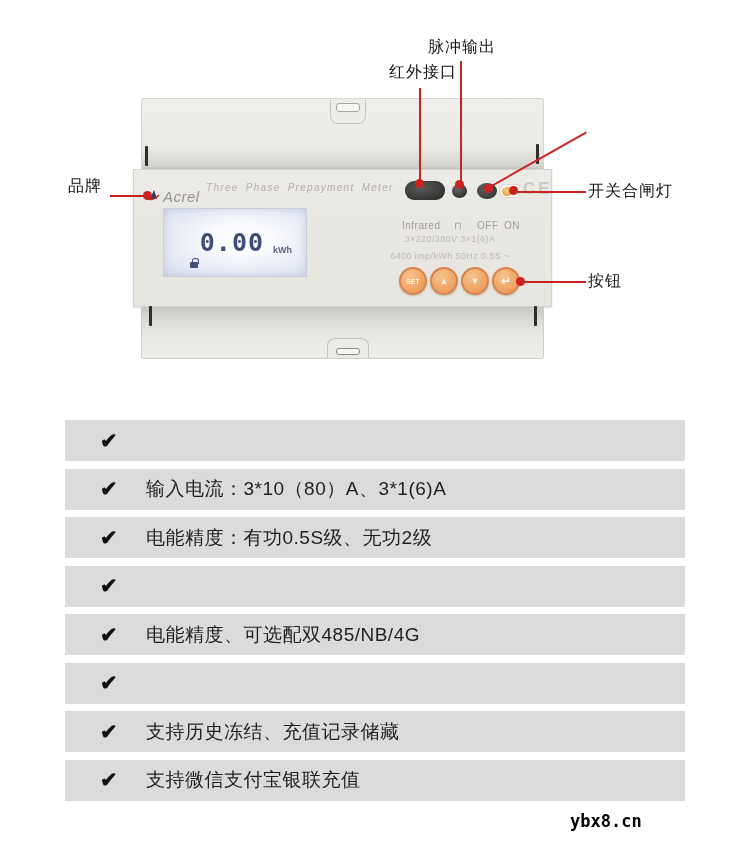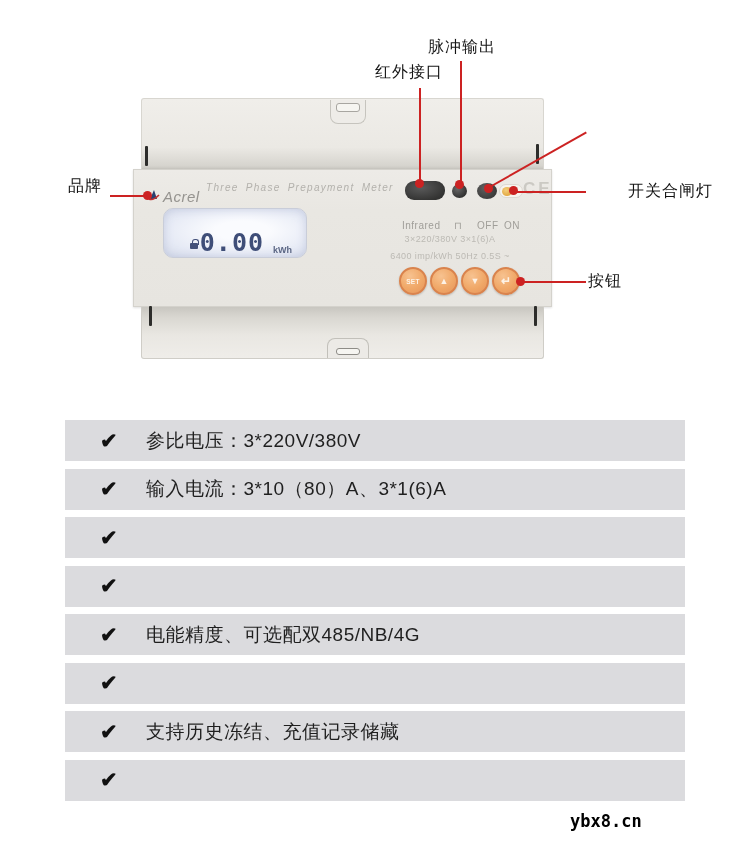--- a/index.html
+++ b/index.html
@@ -43,21 +43,21 @@
     background:#f6f5f1; border:1px solid #8e8c87; border-radius:3px;
   }
   .tick { width:3px; height:20px; background:#2d2d2b; border-radius:1px; }
 
   
   .brand-row { left:148px; top:187px; height:18px; display:flex; align-items:center; }
   .brand-text { font-size:15px; font-weight:normal; font-style:italic; color:#95938f; letter-spacing:.5px; }
   .product-name { left:206px; top:182px; font-size:10px; color:#b3b1ac; letter-spacing:1.3px; word-spacing:3px;font-style:italic; }
 
   .lcd {
-    left:163px; top:208px; width:144px; height:50px; border-radius:10px;
+    left:163px; top:208px; width:144px; height:69px; border-radius:0;
     background:radial-gradient(ellipse at 55% 45%, #fafbfe 25%, #e6eaf5 70%, #d9deec 100%);
     border:1px solid #c9cdd9; box-shadow:inset 0 0 10px rgba(140,152,190,.35);
   }
   .lcd-value { position:absolute; right:42px; top:19px; font-family:"DejaVu Sans Mono", monospace;
     font-weight:bold; font-size:25px; color:#3f4e78; letter-spacing:1px; }
   .lcd-unit { position:absolute; right:14px; top:36px; font-size:9px; color:#5c6785; font-weight:bold; }
   .lcd-lock { position:absolute; left:26px; bottom:8px; width:8px; height:6px; background:#44517a; border-radius:1px; }
   .lcd-lock::before { content:""; position:absolute; left:1.5px; top:-4px; width:5px; height:5px;
     border:1.5px solid #44517a; border-bottom:none; border-radius:3px 3px 0 0; }
 
@@ -159,65 +159,66 @@
     <div class="m-btn set">SET</div>
     <div class="m-btn arrow">▲</div>
     <div class="m-btn arrow">▼</div>
     <div class="m-btn enter">↵</div>
   </div>
 
   <div class="abs callout" style="left:68px; top:176px;">品牌</div>
   <div class="abs rline" style="left:110px; top:195px; width:38px; height:2px;"></div>
   <div class="abs rdot" style="left:143px; top:191px;"></div>
 
-  <div class="abs callout" style="left:375px; top:62px;">红外接口</div>
+  <div class="abs callout" style="left:389px; top:62px;">红外接口</div>
   <div class="abs rline" style="left:419px; top:88px; width:2px; height:95px;"></div>
   <div class="abs rdot" style="left:415px; top:179px;"></div>
 
   <div class="abs callout" style="left:428px; top:37px;">脉冲输出</div>
   <div class="abs rline" style="left:460px; top:61px; width:2px; height:121px;"></div>
   <div class="abs rdot" style="left:455px; top:180px;"></div>
 
   <div class="abs rline" style="left:488px; top:187px; width:113px; height:2px; transform:rotate(-29.5deg); transform-origin:0 50%;"></div>
   <div class="abs rdot" style="left:484px; top:184px;"></div>
 
-  <div class="abs callout" style="left:588px; top:181px;margin-left:40px;">开关合闸灯</div>
+  <div class="abs callout" style="left:588px; top:181px;">开关合闸灯</div>
   <div class="abs rline" style="left:515px; top:191px; width:71px; height:2px;"></div>
   <div class="abs rdot" style="left:509px; top:186px;"></div>
 
   <div class="abs callout" style="left:588px; top:271px;">按钮</div>
   <div class="abs rline" style="left:523px; top:281px; width:63px; height:2px;"></div>
   <div class="abs rdot" style="left:516px; top:277px;"></div>
 
   <div class="abs feature-list">
     <div class="feature-row">
       <span class="check">✔</span>
-      <span class="ftext">参比电压：3*220V/380V</span>
     </div>
     <div class="feature-row">
       <span class="check">✔</span>
       <span class="ftext">输入电流：3*10（80）A、3*1(6)A</span>
     </div>
     <div class="feature-row">
       <span class="check">✔</span>
+      <span class="ftext">电能精度：有功0.5S级、无功2级</span>
     </div>
     <div class="feature-row">
       <span class="check">✔</span>
     </div>
     <div class="feature-row">
       <span class="check">✔</span>
       <span class="ftext">电能精度、可选配双485/NB/4G</span>
     </div>
     <div class="feature-row">
       <span class="check">✔</span>
     </div>
     <div class="feature-row">
       <span class="check">✔</span>
       <span class="ftext">支持历史冻结、充值记录储藏</span>
     </div>
     <div class="feature-row">
       <span class="check">✔</span>
+      <span class="ftext">支持微信支付宝银联充值</span>
     </div>
   </div>
 
   <div class="abs watermark">ybx8.cn</div>
 
 </div>
 
 </body></html>

